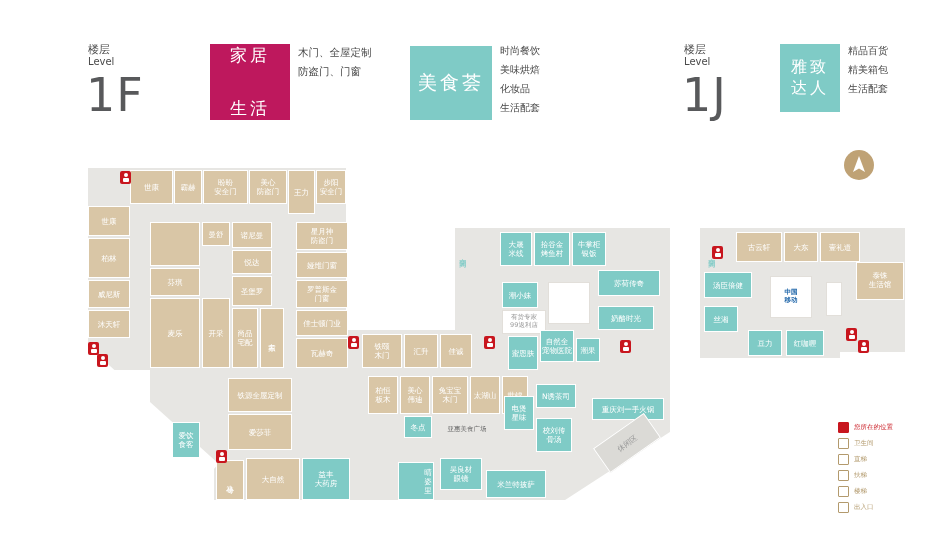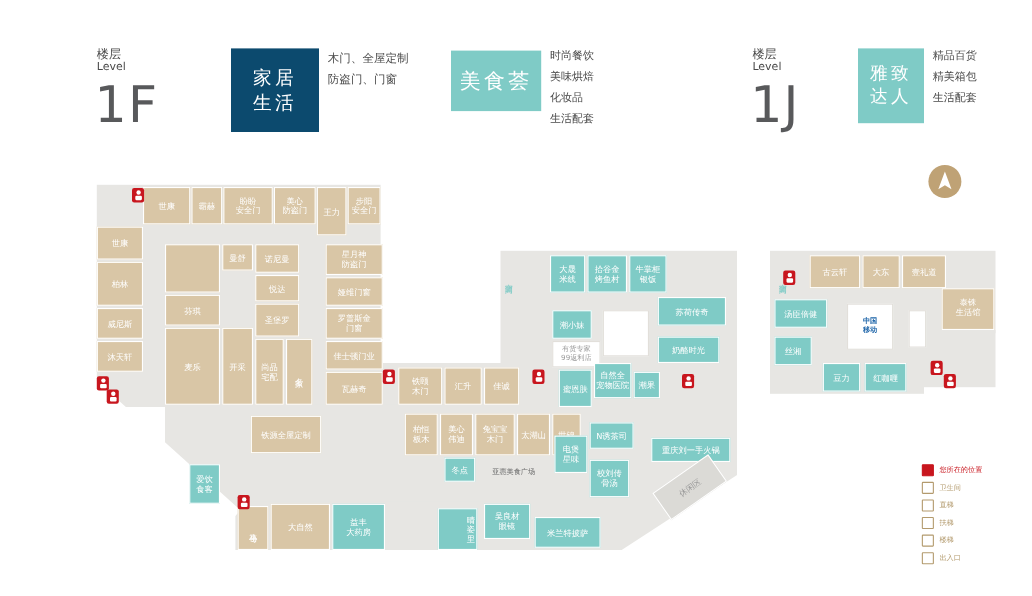--- a/index.html
+++ b/index.html
@@ -6,21 +6,21 @@
   body{width:938px;height:542px;position:relative;overflow:hidden;background:#fff;
        font-family:"DejaVu Sans","Liberation Sans",sans-serif;color:#4a4a4a;}
   #stage{position:absolute;inset:0;}
 
   
   .f-cn{position:absolute;font-size:11px;color:#4a4a4a;}
   .f-en{position:absolute;font-size:10px;color:#4a4a4a;}
   .f-no{position:absolute;font-size:46px;color:#58595b;font-weight:400;letter-spacing:1px;}
   .cat{position:absolute;display:flex;flex-direction:column;align-items:center;justify-content:center;
        color:#fff;letter-spacing:3px;text-align:center;}
-  .cat.be-bg{background:#0c4a6e;}
+  .cat.be-bg{background:#be185d;justify-content:space-between;}
   .cat.te-bg{background:#7fcbc6;}
   .desc{position:absolute;font-size:10.5px;color:#4a4a4a;}
   .desc div{margin-bottom:5px;}
 
   
   .base{position:absolute;background:#e7e6e3;z-index:1;}
   .cut{position:absolute;background:#fff;z-index:2;transform-origin:top left;}
 
   
   .u{position:absolute;box-sizing:border-box;border:1px solid #fff;display:flex;flex-direction:column;
@@ -61,21 +61,21 @@
 
   <div class="cat be-bg" style="left:210px;top:44px;width:80px;height:76px;font-size:17px;">
     <span>家居</span>
     <span>生活</span>
   </div>
   <div class="desc" style="left:298px;top:46px;">
     <div>木门、全屋定制</div>
     <div>防盗门、门窗</div>
   </div>
 
-  <div class="cat te-bg" style="left:410px;top:46px;width:82px;height:55px;font-size:19px;">
+  <div class="cat te-bg" style="left:410px;top:46px;width:82px;height:74px;font-size:19px;">
     <span>美食荟</span>
   </div>
   <div class="desc" style="left:500px;top:44px;font-size:10px;">
     <div>时尚餐饮</div>
     <div>美味烘焙</div>
     <div>化妆品</div>
     <div>生活配套</div>
   </div>
 
   <div class="f-cn" style="left:684px;top:42px;">楼层</div>
@@ -225,20 +225,23 @@
       <span>木门</span>
     </div>
     <div class="u be" style="left: 404px; top: 334px; width: 34px; height: 34px;">
       <span>汇升</span>
     </div>
     <div class="u be" style="left: 440px; top: 334px; width: 32px; height: 34px;">
       <span>佳诚</span>
     </div>
     <div class="u be" style="left: 228px; top: 378px; width: 64px; height: 34px;">
       <span>铁源全屋定制</span>
+    </div>
+    <div class="u be" style="left: 228px; top: 414px; width: 64px; height: 36px;">
+      <span>爱莎菲</span>
     </div>
     <div class="u be" style="left: 368px; top: 376px; width: 30px; height: 38px;">
       <span>柏恒</span>
       <span>板木</span>
     </div>
     <div class="u be" style="left: 400px; top: 376px; width: 30px; height: 38px;">
       <span>美心</span>
       <span>伟迪</span>
     </div>
     <div class="u be" style="left: 432px; top: 376px; width: 36px; height: 38px;">

